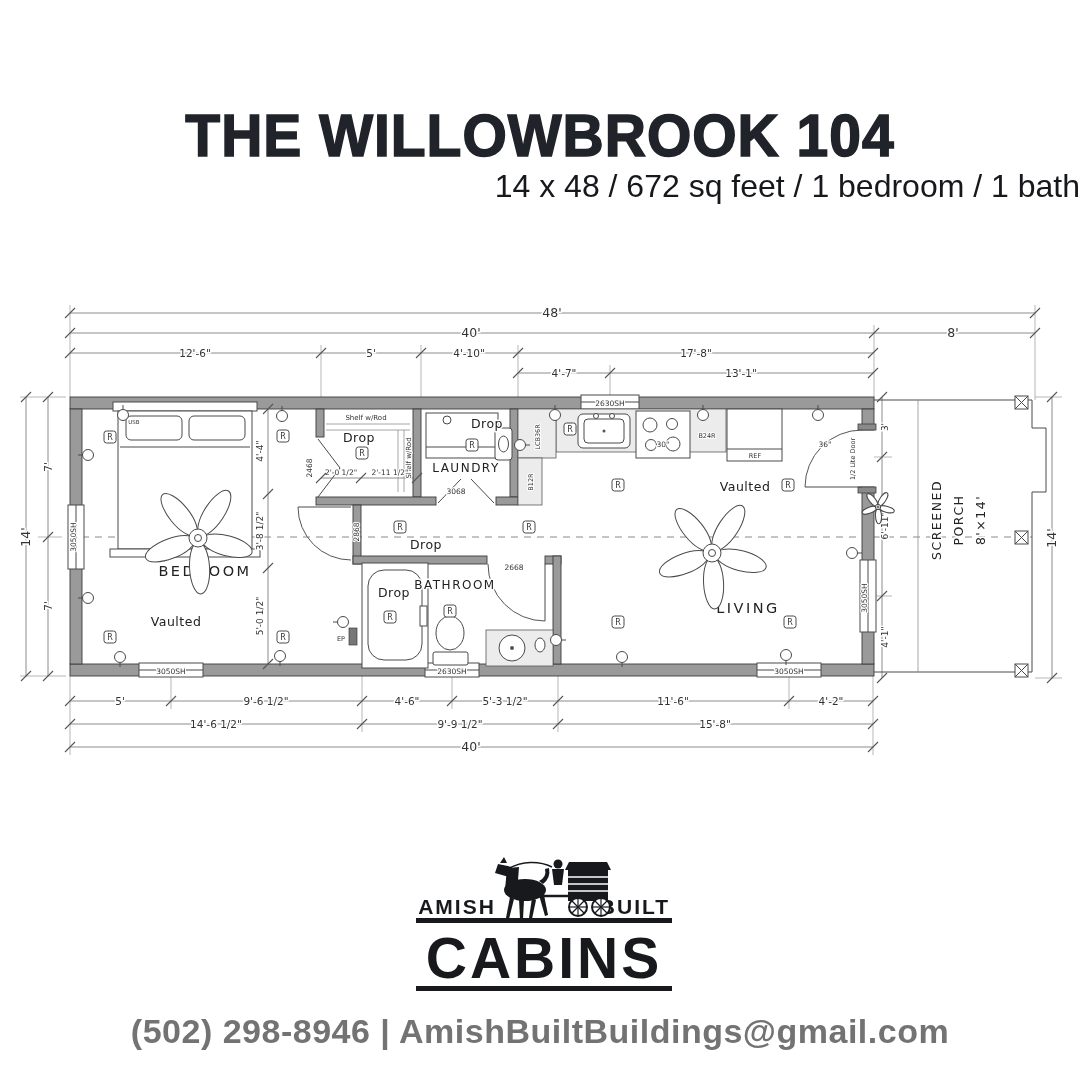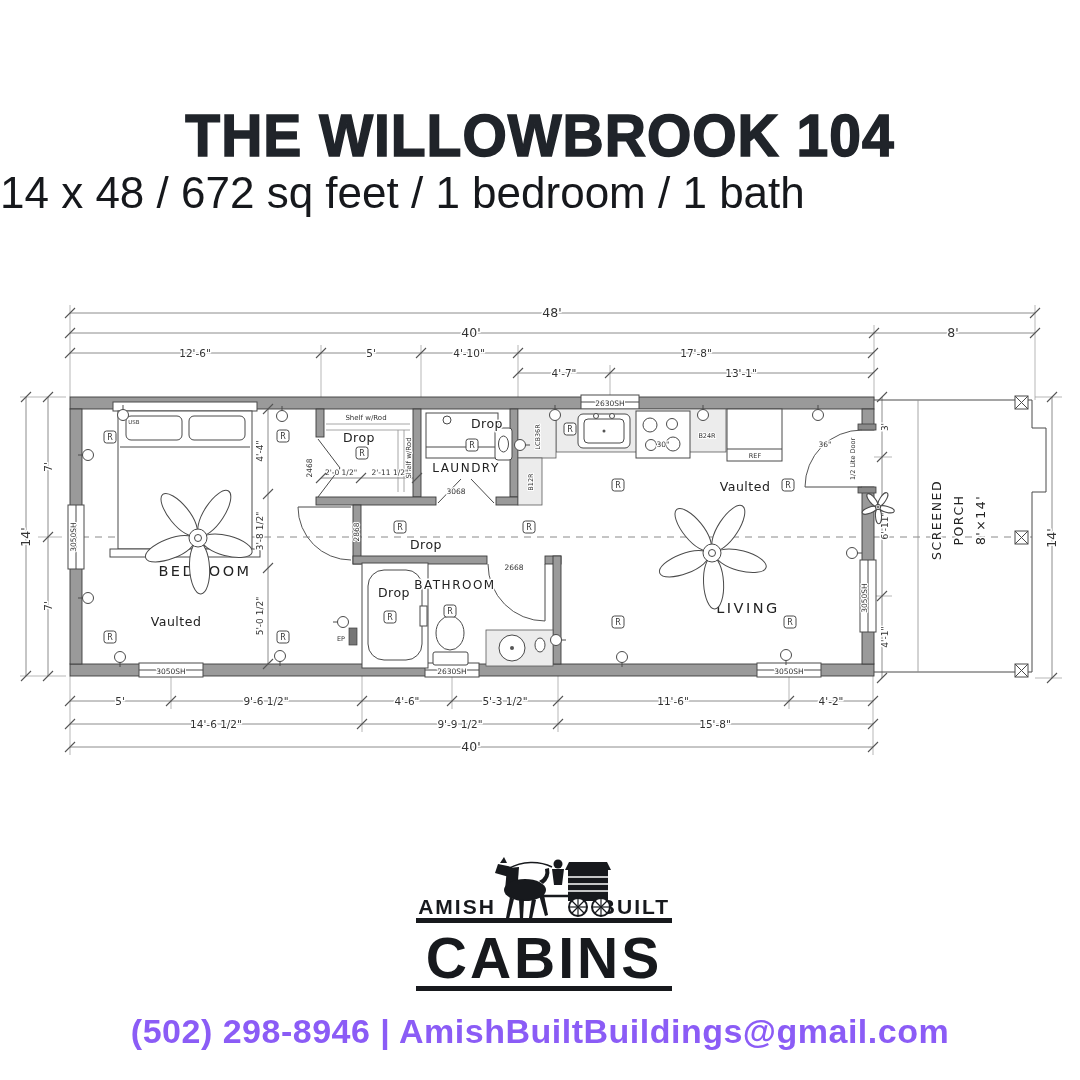--- a/index.html
+++ b/index.html
@@ -1,24 +1,24 @@
 <!DOCTYPE html>
 <html><head>
 <meta charset="utf-8">
 <style>
   html,body{margin:0;padding:0;background:#fff;}
   .page{position:relative;width:1080px;height:1080px;background:#ffffff;overflow:hidden;
         font-family:"Liberation Sans",sans-serif;color:#1c1c1c;}
   .title{position:absolute;top:102px;left:0;width:100%;text-align:center;
          font-size:57px;font-weight:bold;letter-spacing:1px;color:#20242a;
          -webkit-text-stroke:1.5px #20242a;transform:scaleY(1.04);}
-  .subtitle{position:absolute;top:168px;left:0;width:100%;text-align:left;
-         font-size:44px;font-weight:400;color:#16181c;letter-spacing:0px;}
+  .subtitle{position:absolute;top:168px;left:0;width:100%;text-align:right;
+         font-size:32px;font-weight:400;color:#16181c;letter-spacing:0px;}
   .footer{position:absolute;top:1012px;left:0;width:100%;text-align:center;
-         font-size:34px;font-weight:bold;color:#8b5cf6;letter-spacing:0.5px;}
+         font-size:34px;font-weight:bold;color:#737373;letter-spacing:0.5px;}
   .plan-svg{position:absolute;left:0;top:0;}
   .logo-wrap{position:absolute;left:404px;top:850px;width:280px;height:150px;}
 
   
   .wall{fill:#9a9a9a;stroke:#3c3c3c;stroke-width:0.9;}
   .jamb{fill:#8a8a8a;stroke:#3c3c3c;stroke-width:0.8;}
   .thin{stroke:#4a4a4a;stroke-width:1;fill:none;}
   .lite{stroke:#8f8f8f;stroke-width:0.8;fill:none;}
   .fix{stroke:#4a4a4a;stroke-width:1;fill:#ffffff;}
   .fixg{stroke:#5a5a5a;stroke-width:0.8;fill:#ececec;}

